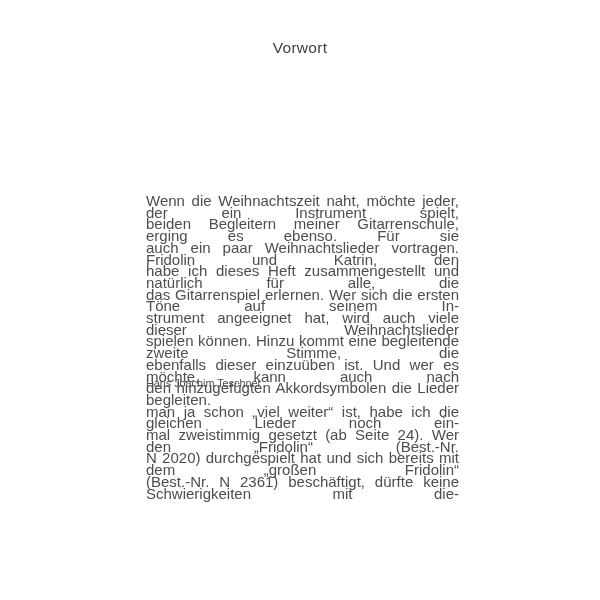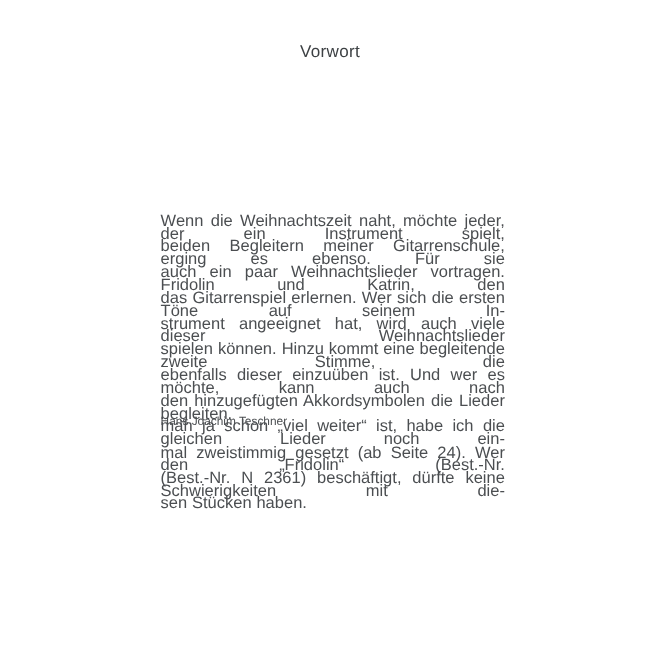--- a/index.html
+++ b/index.html
@@ -64,31 +64,32 @@
 <div class="page">
 
   <h1 class="page-title">Vorwort</h1>
 
   <div class="text-block">
 
     <div class="paragraph">
       <div class="line">Wenn die Weihnachtszeit naht, möchte jeder, der ein Instrument spielt,</div>
       <div class="line">beiden Begleitern meiner Gitarrenschule, erging es ebenso. Für sie</div>
       <div class="line">auch ein paar Weihnachtslieder vortragen. Fridolin und Katrin, den</div>
+      <div class="line">habe ich dieses Heft zusammengestellt und natürlich für alle, die</div>
       <div class="line">das Gitarrenspiel erlernen. Wer sich die ersten Töne auf seinem In-</div>
       <div class="line">strument angeeignet hat, wird auch viele dieser Weihnachtslieder</div>
       <div class="line">spielen können. Hinzu kommt eine begleitende zweite Stimme, die</div>
       <div class="line">ebenfalls dieser einzuüben ist. Und wer es möchte, kann auch nach</div>
       <div class="line para-end">den hinzugefügten Akkordsymbolen die Lieder begleiten.</div>
     </div>
 
     <div class="paragraph">
       <div class="line">man ja schon „viel weiter“ ist, habe ich die gleichen Lieder noch ein-</div>
       <div class="line">mal zweistimmig gesetzt (ab Seite 24). Wer den „Fridolin“ (Best.-Nr.</div>
+      <div class="line">N 2020) durchgespielt hat und sich bereits mit dem „großen Fridolin“</div>
       <div class="line">(Best.-Nr. N 2361) beschäftigt, dürfte keine Schwierigkeiten mit die-</div>
-      <div class="line para-end">sen Stücken haben.</div>
     </div>
 
   </div>
 
   <div class="signature">Hans Joachim Teschner</div>
 
 </div>
 
 </body></html>

